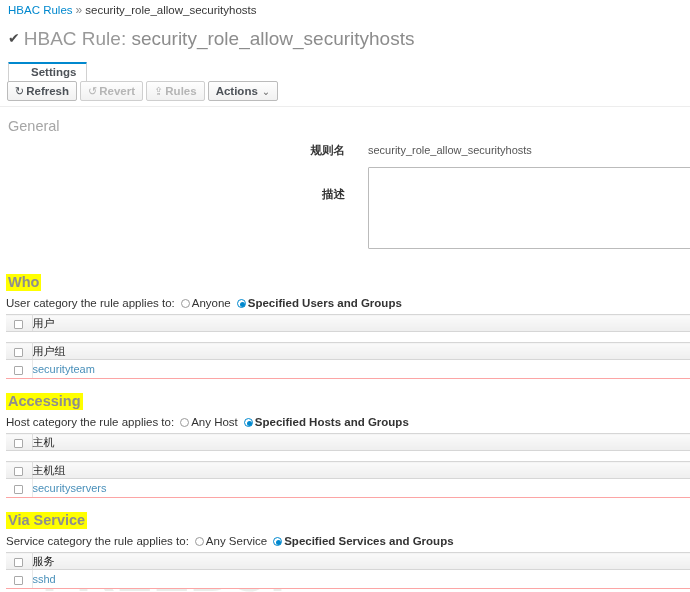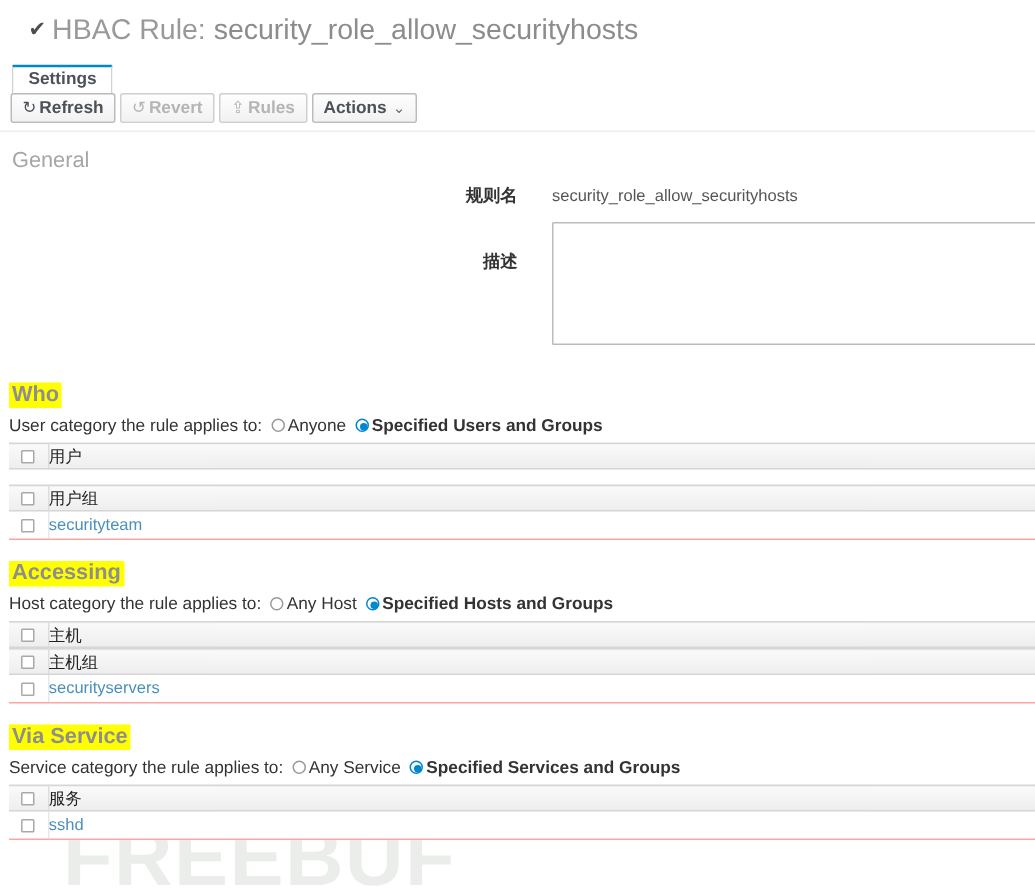--- a/index.html
+++ b/index.html
@@ -52,21 +52,20 @@
   }
 
   
   .page-title {
     padding: 8px 0 0 8px;
     font-size: 19px;
     color: #999;
     font-weight: 300;
     line-height: 26px;
     white-space: nowrap;
-    margin-left: 11px;
   }
   .page-title .check {
     color: #4d4d4d;
     font-size: 14px;
     margin-right: 4px;
     position: relative;
     top: -2px;
   }
   .page-title .rulename { color: #8c8c8c; }
 
@@ -75,21 +74,21 @@
     margin: 9px 0 0 8px;
     height: 18px;
     position: relative;
   }
   .tab {
     display: inline-block;
     border: 1px solid #d1d1d1;
     border-top: 2px solid #0088ce;
     border-bottom: none;
     background: #fff;
-    padding: 1px 10px 2px 10px;
+    padding: 1px 10px 2px 22px;
     font-size: 11.5px;
     font-weight: bold;
     color: #4d5258;
     line-height: 14px;
     border-radius: 1px 1px 0 0;
     position: relative;
     top: 0;
   }
 
   
@@ -251,20 +250,23 @@
   }
   .cellpad { padding-left: 7px; }
 </style>
 </head>
 <body>
 
 <div id="page">
 
   <div class="watermark">FREEBUF</div>
 
+  <div class="breadcrumb">
+    <a href="#">HBAC Rules</a><span class="sep">»</span><span>security_role_allow_securityhosts</span>
+  </div>
 
   <div class="page-title">
     <span class="check">✔</span><span>HBAC Rule:</span>
     <span class="rulename">security_role_allow_securityhosts</span>
   </div>
 
   <div class="tabs">
     <span class="tab">Settings</span>
   </div>
 
@@ -325,21 +327,21 @@
 
     <table class="tbl">
       <thead>
         <tr>
           <th class="cb"><span class="cbx"></span></th>
           <th class="cellpad">主机</th>
         </tr>
       </thead>
     </table>
 
-    <table class="tbl" style="margin-top:0;">
+    <table class="tbl" style="margin-top:10px;">
       <thead>
         <tr>
           <th class="cb"><span class="cbx"></span></th>
           <th class="cellpad">主机组</th>
         </tr>
       </thead>
       <tbody>
         <tr>
           <td class="cb"><span class="cbx"></span></td>
           <td class="cellpad"><a href="#">securityservers</a></td>

